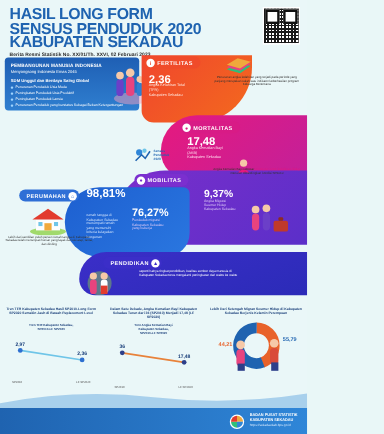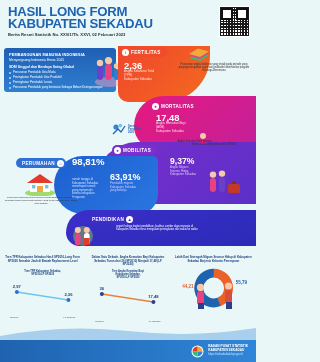--- a/index.html
+++ b/index.html
@@ -138,20 +138,21 @@
   .wave { position:absolute; left:0; bottom:22px; width:256px; height:18px; }
 </style>
 </head>
 <body>
 
 <div class="page">
 
   <div class="header">
     <div class="title">
       <div>HASIL LONG FORM</div>
+      <div>SENSUS PENDUDUK 2020</div>
       <div>KABUPATEN SEKADAU</div>
     </div>
     <div class="subtitle">Berita Resmi Statistik No. XX/01/Th. XXVI, 02 Februari 2023</div>
     <div class="qr"></div>
   </div>
 
   <div class="hdi-panel">
     <div class="hdi-t1">PEMBANGUNAN MANUSIA INDONESIA</div>
     <div class="hdi-t2">Menyongsong Indonesia Emas 2045</div>
     <div class="hdi-t3">SDM Unggul dan Berdaya Saing Global</div>
@@ -232,21 +233,21 @@
   <div class="pill pill-mob">
     <span class="dot">●</span>
     <span class="plab">MOBILITAS</span>
   </div>
   <div class="mob-val1">9,37%</div>
   <div class="mob-cap1">
     <div>Angka Migrasi</div>
     <div>Seumur Hidup</div>
     <div>Kabupaten Sekadau</div>
   </div>
-  <div class="mob-val2">63,91%</div>
+  <div class="mob-val2">76,27%</div>
   <div class="mob-cap2">
     <div>Penduduk migrasi</div>
     <div>Kabupaten Sekadau</div>
     <div>yang bekerja</div>
   </div>
   <svg class="mig-fig" viewBox="0 0 38 30">
     <rect x="4" y="10" width="6" height="14" rx="3" fill="#e8437e"></rect>
     <circle cx="7" cy="6.6" r="3.2" fill="#f6c9a8"></circle>
     <rect x="13" y="9" width="6" height="15" rx="3" fill="#6b3fc8"></rect>
     <circle cx="16" cy="5.6" r="3.2" fill="#f6c9a8"></circle>

